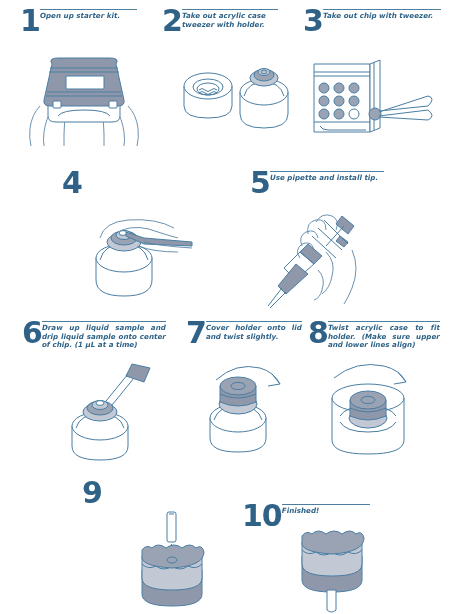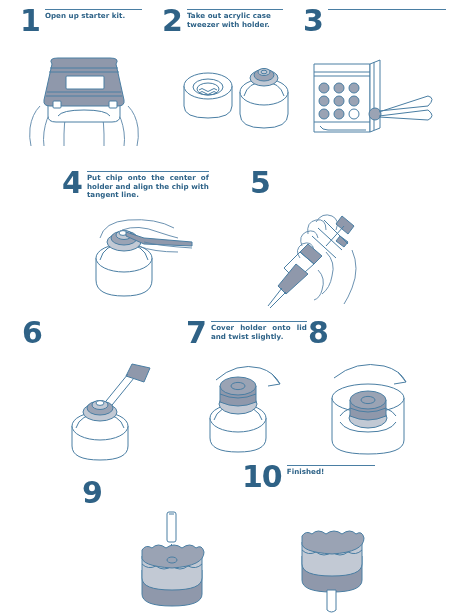--- a/index.html
+++ b/index.html
@@ -9,21 +9,21 @@
     color:#2f6286;overflow:hidden;position:relative;
   }
   .step{position:absolute;}
   .hdr{display:flex;align-items:flex-start;}
   .num{
     font-family:"DejaVu Sans",sans-serif;
     font-weight:700;color:#2f6286;
     line-height:0.88;letter-spacing:-1px;
     font-size:30px;
   }
-  .cap{margin-left:5px;padding-top:1px;}
+  .cap{padding-top:1px;font-style:italic;}
   .rule{border-top:1.2px solid #4a7ea3;height:0;}
   .txt{
     font-size:7.1px;line-height:8.6px;font-weight:700;
     color:#2d6287;text-align:justify;
     padding-top:2px;letter-spacing:0.05px;
     font-family:"DejaVu Sans",sans-serif;
   }
   .txt.nj{text-align:left;}
   .art{position:absolute;}
   svg{display:block;overflow:visible;}
@@ -93,20 +93,21 @@
   <ellipse class="lg" cx="86" cy="10" rx="6" ry="3.5"></ellipse>
   <ellipse class="ln nf" cx="86" cy="10" rx="3" ry="1.8"></ellipse>
 </svg>
 </div>
 
 <div class="step" style="left:303px;top:8px;width:150px;">
   <div class="hdr">
     <div class="num">3</div>
     <div class="cap" style="width:118px;">
       <div class="rule"></div>
+      <div class="txt nj">Take out chip with tweezer.</div>
     </div>
   </div>
 </div>
 <div class="art" style="left:310px;top:58px;">
 <svg width="144" height="90" viewBox="0 0 144 90">
   <path class="wf" d="M4 6 L60 6 L60 74 L4 74 Z"></path>
   <path class="ln" d="M4 14 L60 14"></path>
   <path class="ln" d="M4 18 L60 18"></path>
   <path class="ln" d="M4 64 L60 64"></path>
   <path class="ln" d="M10 68 Q12 72 18 72 L56 72"></path>
@@ -125,24 +126,20 @@
   <path class="ln" d="M69 54 L118 38 M69 53 L118 48"></path>
   <path class="ln" d="M69 58 L118 52 M69 59 L118 62"></path>
   <path class="ln" d="M118 38 Q126 40 118 48"></path>
   <path class="ln" d="M118 52 Q126 58 118 62"></path>
 </svg>
 </div>
 
 <div class="step" style="left:62px;top:170px;width:160px;">
   <div class="hdr">
     <div class="num">4</div>
-    <div class="cap" style="width:122px;">
-      <div class="rule"></div>
-      <div class="txt">Put chip onto the center of holder and align the chip with tangent line.</div>
-    </div>
   </div>
 </div>
 <div class="art" style="left:82px;top:216px;">
 <svg width="120" height="90" viewBox="0 0 120 90">
   <path class="wf" d="M14 42 L14 64 Q14 80 42 80 Q70 80 70 64 L70 42 Z"></path>
   <ellipse class="wf" cx="42" cy="42" rx="28" ry="14"></ellipse>
   <path class="ln" d="M18 44 Q22 28 42 28 Q62 28 66 44"></path>
   <ellipse class="lg" cx="42" cy="26" rx="17" ry="9"></ellipse>
   <ellipse class="gf2" cx="42" cy="22" rx="13" ry="7"></ellipse>
   <ellipse class="lg" cx="42" cy="19" rx="8" ry="4.5"></ellipse>
@@ -151,20 +148,24 @@
   <path class="ln2" d="M40 14 Q56 8 76 16 Q88 20 96 22"></path>
   <path class="gf" d="M44 16 L62 22 L110 26 L110 30 L62 28 L44 20 Z"></path>
   <path class="ln2" d="M62 26 Q78 30 110 32"></path>
   <path class="ln2" d="M56 30 Q72 36 96 36"></path>
 </svg>
 </div>
 
 <div class="step" style="left:250px;top:170px;width:150px;">
   <div class="hdr">
     <div class="num">5</div>
+    <div class="cap" style="width:114px;">
+      <div class="rule"></div>
+      <div class="txt nj">Use pipette and install tip.</div>
+    </div>
   </div>
 </div>
 <div class="art" style="left:256px;top:206px;">
 <svg width="120" height="110" viewBox="0 0 120 110">
   <path class="ln2" d="M60 16 Q66 6 76 10 Q84 14 80 24"></path>
   <path class="ln2" d="M52 28 Q50 16 60 14 Q70 12 70 24"></path>
   <path class="ln2" d="M46 40 Q42 30 50 26 Q60 22 62 32"></path>
   <path class="ln2" d="M44 52 Q38 44 46 38 Q56 34 58 44"></path>
   <path class="gf" d="M86 10 L98 20 L92 28 L80 18 Z"></path>
   <path class="ln" d="M88 20 L70 40"></path>
@@ -178,20 +179,24 @@
   <path class="ln" d="M30 86 L14 102"></path>
   <path class="ln2" d="M70 46 Q80 56 76 70 Q74 82 66 88"></path>
   <path class="ln2" d="M96 44 Q104 62 96 82 Q92 92 88 98"></path>
   <path class="ln2" d="M62 64 Q70 72 66 84 Q64 92 58 94"></path>
 </svg>
 </div>
 
 <div class="step" style="left:22px;top:320px;width:160px;">
   <div class="hdr">
     <div class="num">6</div>
+    <div class="cap" style="width:124px;">
+      <div class="rule"></div>
+      <div class="txt">Draw up liquid sample and drip liquid sample onto center of chip. (1 µL at a time)</div>
+    </div>
   </div>
 </div>
 <div class="art" style="left:58px;top:362px;">
 <svg width="116" height="102" viewBox="0 0 116 102">
   <path class="gf" d="M74 2 L92 6 L86 20 L68 14 Z"></path>
   <path class="ln" d="M70 12 L44 44"></path>
   <path class="ln" d="M76 16 L50 48"></path>
   <path class="gf" d="M44 44 L50 48 L40 58 L36 52 Z"></path>
   <path class="gf" d="M38 56 Q30 70 30 76 Q30 86 38 86 Q46 86 46 76 Q46 70 38 56 Z"></path>
   <path class="wf" d="M14 64 L14 84 Q14 98 42 98 Q70 98 70 84 L70 64 Z"></path>
@@ -224,20 +229,24 @@
   <path class="gf" d="M24 30 Q28 26 32 30 Q36 26 42 30 Q48 26 52 30 Q56 26 60 30 L60 46 Q42 54 24 46 Z"></path>
   <ellipse class="gf2" cx="42" cy="30" rx="18" ry="9"></ellipse>
   <ellipse class="ln nf" cx="42" cy="30" rx="7" ry="3.6"></ellipse>
   <path class="ln" d="M24 38 Q42 46 60 38"></path>
 </svg>
 </div>
 
 <div class="step" style="left:308px;top:320px;width:148px;">
   <div class="hdr">
     <div class="num">8</div>
+    <div class="cap" style="width:112px;">
+      <div class="rule"></div>
+      <div class="txt">Twist acrylic case to fit holder. (Make sure upper and lower lines align)</div>
+    </div>
   </div>
 </div>
 <div class="art" style="left:312px;top:356px;">
 <svg width="116" height="104" viewBox="0 0 116 104">
   <path class="ln" d="M22 22 Q44 4 72 10 Q88 14 94 26"></path>
   <path class="ln" d="M94 26 L86 16 M94 26 L82 28"></path>
   <path class="wf" d="M20 42 L20 84 Q20 98 56 98 Q92 98 92 84 L92 42 Z"></path>
   <ellipse class="wf" cx="56" cy="42" rx="36" ry="14"></ellipse>
   <path class="ln" d="M28 60 Q34 50 56 50 Q78 50 84 60"></path>
   <path class="ln" d="M28 66 Q34 76 56 76 Q78 76 84 66"></path>
@@ -262,21 +271,21 @@
   <path class="ln" d="M45.5 52 L42 46 M45.5 52 L49 46"></path>
   <path class="gf" d="M16 74 L16 88 Q16 100 46 100 Q76 100 76 88 L76 74 Z"></path>
   <path class="gf" d="M16 74 Q22 80 30 76 Q38 82 46 76 Q54 82 62 76 Q70 80 76 74 L76 64 L16 64 Z"></path>
   <path class="lg" d="M16 58 L16 72 Q16 84 46 84 Q76 84 76 72 L76 58 Z"></path>
   <path class="lg" d="M16 58 Q22 64 30 60 Q38 66 46 60 Q54 66 62 60 Q70 64 76 58 L76 50 L16 50 Z"></path>
   <path class="gf2" d="M16 44 Q20 38 26 42 Q32 36 40 42 Q48 36 56 42 Q64 36 70 42 Q76 38 78 46 Q78 60 46 62 Q14 60 16 50 Z"></path>
   <ellipse class="ln nf" cx="46" cy="54" rx="5" ry="3"></ellipse>
 </svg>
 </div>
 
-<div class="step" style="left:242px;top:464px;width:140px;">
+<div class="step" style="left:242px;top:503px;width:140px;">
   <div class="hdr">
     <div class="num">10</div>
     <div class="cap" style="width:88px;">
       <div class="rule"></div>
       <div class="txt nj">Finished!</div>
     </div>
   </div>
 </div>
 <div class="art" style="left:286px;top:510px;">
 <svg width="100" height="104" viewBox="0 0 100 104">

